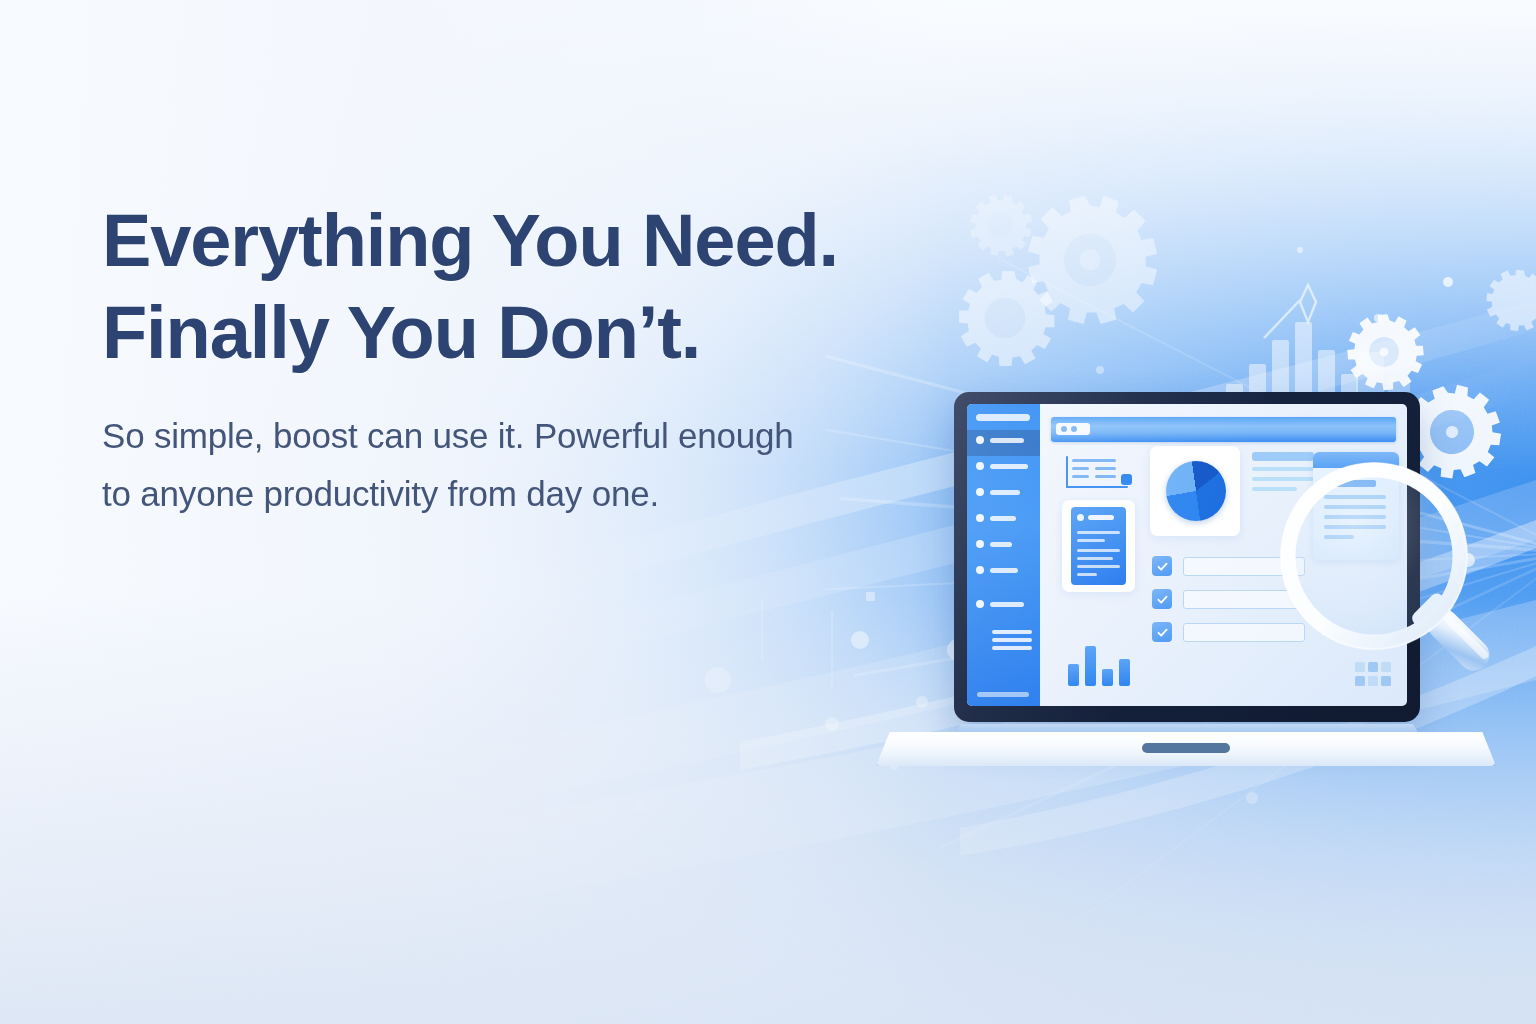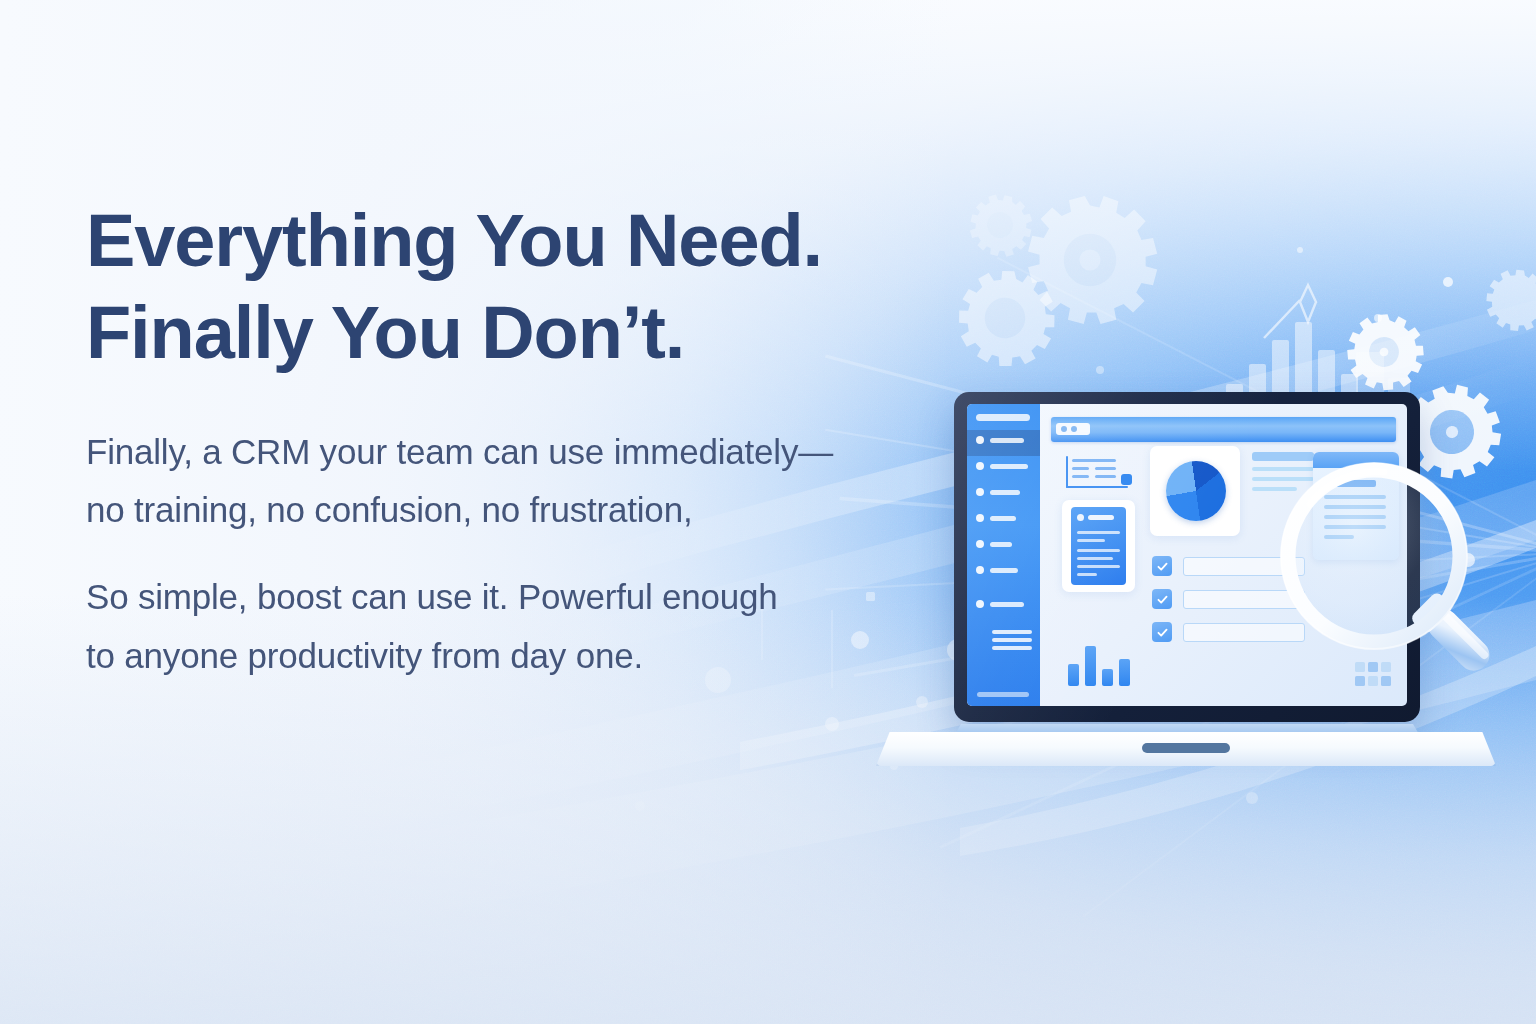--- a/index.html
+++ b/index.html
@@ -47,21 +47,21 @@
   .glow{
     position:absolute;right:5%;top:52%;width:340px;height:340px;transform:translate(0,-50%);
     background:radial-gradient(circle, rgba(255,255,255,.85) 0%, rgba(200,228,255,.42) 26%, rgba(120,180,250,0) 66%);
     pointer-events:none;
   }
 
   
   .bokeh{position:absolute;inset:0;pointer-events:none;}
 
   
-  .copy{position:absolute;left:86px;top:195px;width:880px;}
+  .copy{position:absolute;left:102px;top:195px;width:880px;}
   .headline{
     margin:0;
     font-family:"Liberation Sans", sans-serif;
     font-weight:bold;
     font-size:74px;
     line-height:1.24;
     letter-spacing:-1.1px;
     color:#2d4472;
     text-shadow:0 1px 0 rgba(255,255,255,.55);
   }
@@ -353,24 +353,20 @@
         </filter>
     </defs>
     <rect width="1536" height="1024" filter="url(#nz)" opacity=".30"></rect>
   </svg>
 
   <div class="copy">
     <h1 class="headline">
       <span>Everything You Need.</span>
       <span>Finally You Don’t.</span>
     </h1>
-    <p class="sub sub-1">
-      <span>Finally, a CRM your team can use immediately—</span><br>
-      <span>no training, no confusion, no frustration,</span>
-    </p>
     <p class="sub sub-2">
       <span>So simple, boost can use it. Powerful enough</span><br>
       <span>to anyone productivity from day one.</span>
     </p>
   </div>
 
   <div class="laptop">
 
     <div class="lid">
       <div class="screen">

